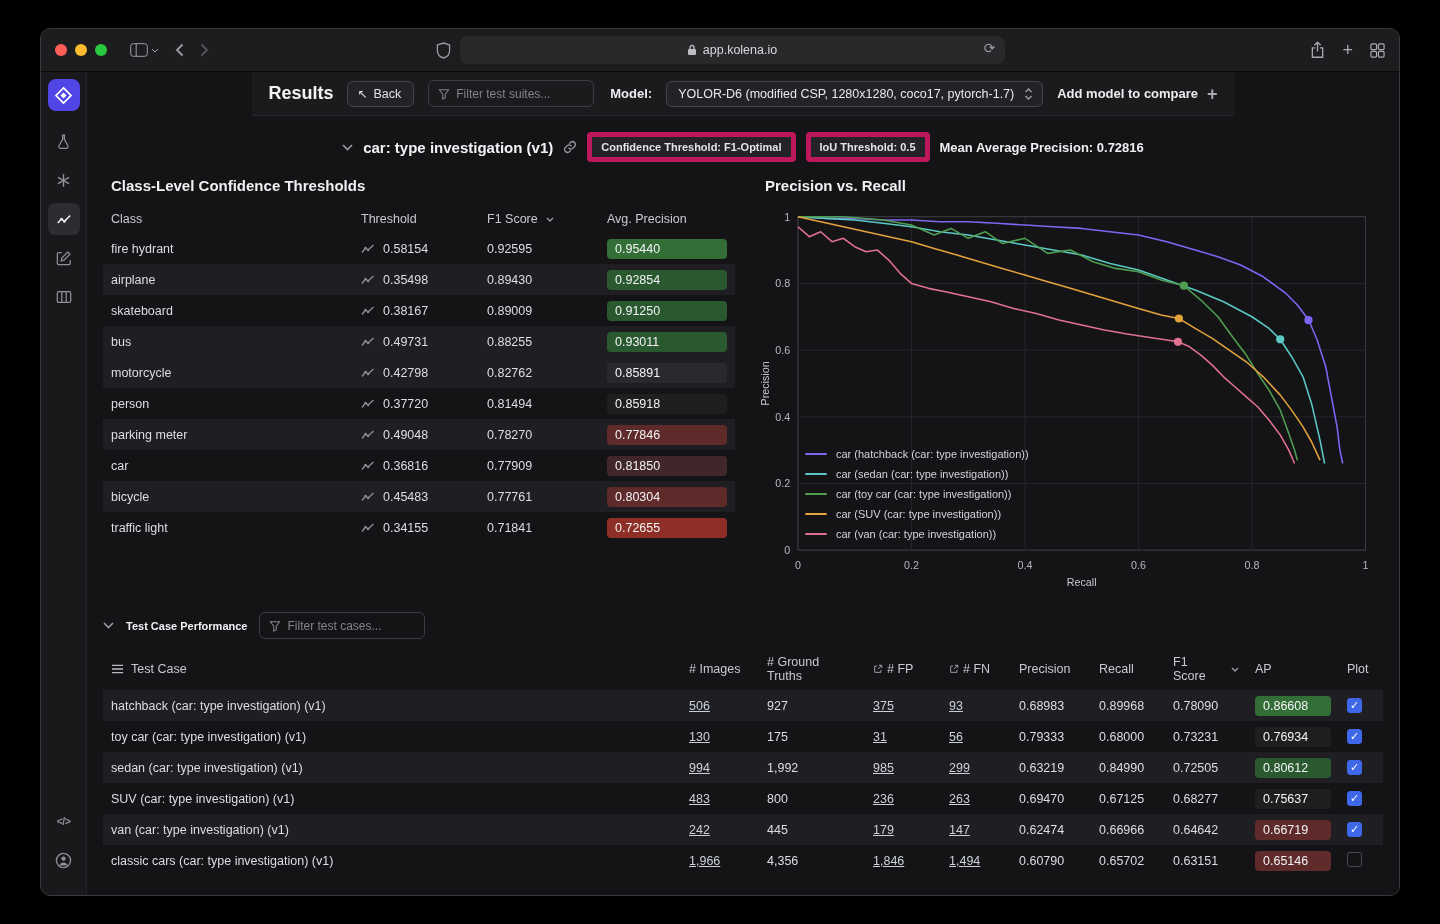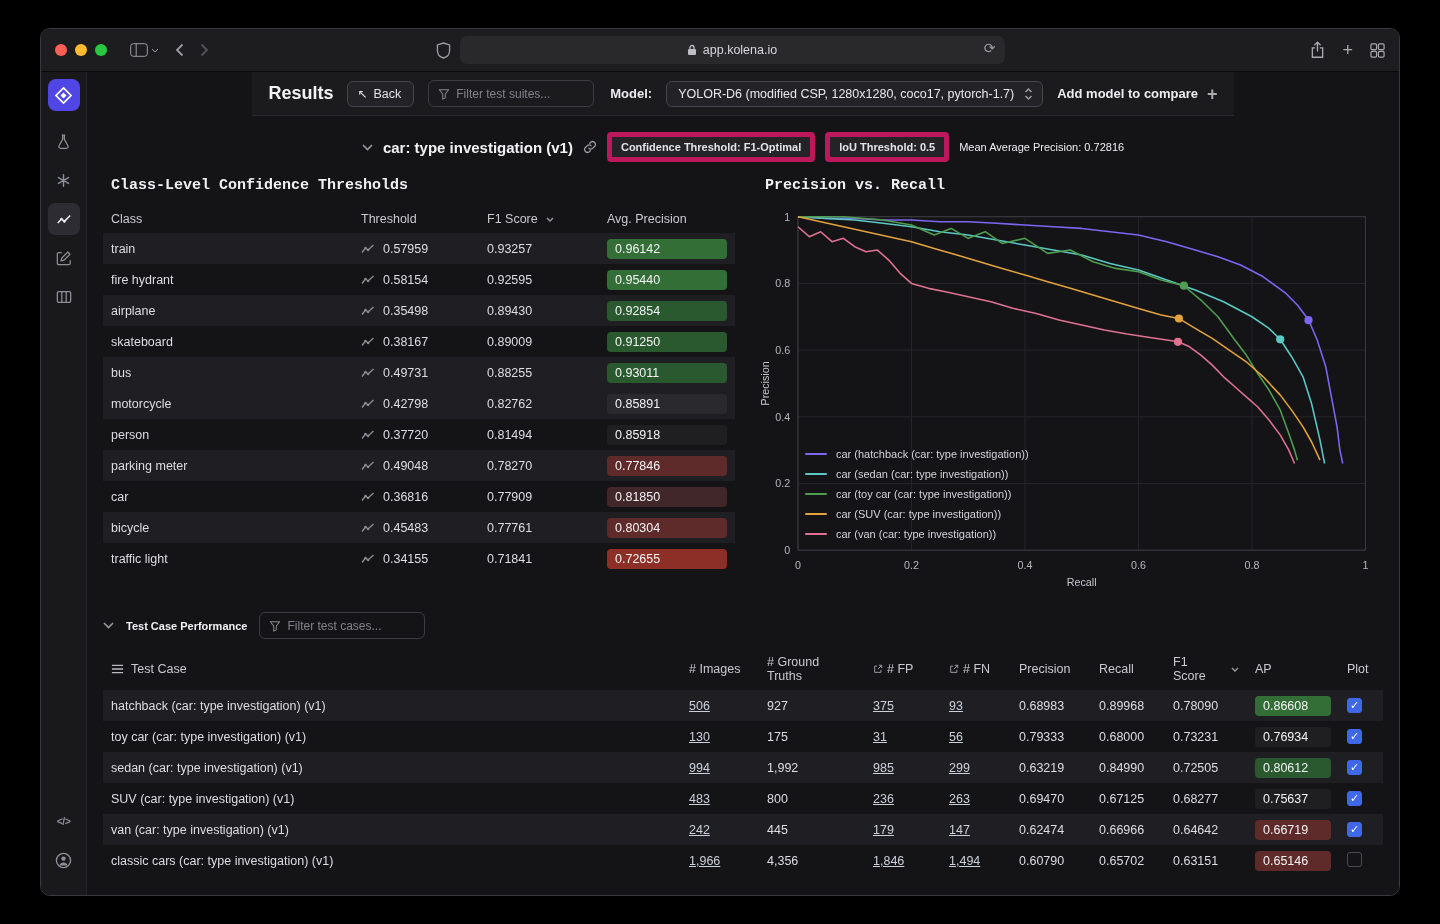--- a/index.html
+++ b/index.html
@@ -58,28 +58,28 @@
     background:#232327; border-radius:6px; padding:5px 9px 5px 11px; font-size:12.5px; color:#e8e8ec; }
   .add-model { margin-left:auto; display:flex; align-items:center; gap:9px;
     color:#ededf0; font-size:13px; font-weight:600; }
 
   
   .section-bar { display:flex; align-items:center; gap:10px; padding:16px 16px 13px; }
   .chev { color:#9a9aa2; display:flex; }
   .section-title { font-size:15px; font-weight:bold; color:#f2f2f5; }
   .chip { border:5px solid #be185d; background:#232328; color:#e4e4e8; border-radius:4px;
     font-size:11px; font-weight:bold; padding:4px 9px; }
-  .map-right { margin-left:auto; font-size:11px; color:#efeff2; font-weight:normal; }
+  .map-right { margin-left:auto; font-size:13px; color:#efeff2; font-weight:bold; }
 
   
   .content { flex:1; padding:0 16px; min-height:0; }
   .panels { display:flex; gap:16px; }
   .left-panel { flex:0 0 632px; }
   .right-panel { flex:1; min-width:0; position:relative; padding-left:6px; }
-  .panel-title { font-size:15px; font-weight:bold; color:#f0f0f3; padding:2px 8px 11px;font-family:Liberation Mono, monospace; }
+  .panel-title { font-size:15px; font-weight:bold; color:#f0f0f3; padding:2px 8px 11px; }
 
   table { border-collapse:collapse; width:100%; table-layout:fixed; }
   th { text-align:left; font-size:12.5px; font-weight:normal; color:#c9c9d0; padding:7px 8px; }
   td { font-size:12.5px; color:#dddde2; padding:0 8px; height:31px; }
   tr.odd { background:#1f1f23; }
   .th-inline { display:inline-flex; align-items:center; gap:5px; }
   .caret { color:#9a9aa2; display:inline-flex; margin-left:3px; }
 
   .mini-chart { color:#8f8f99; display:inline-flex; margin-right:8px; vertical-align:-2px; }
   .badge { display:block; border-radius:4px; padding:3px 8px; color:#f3f3f5; font-size:12.5px; }
@@ -296,34 +296,20 @@
                         <span class="caret">
                           <svg width="8" height="5" viewBox="0 0 8 5" fill="none" stroke="currentColor" stroke-width="1.4">
                             <path d="M1 1l3 3 3-3"></path>
                           </svg>
                         </span>
                       </span></th>
                   <th>Avg. Precision</th>
                 </tr>
               </thead>
               <tbody>
-                  <tr class="odd">
-                    <td>train</td>
-                    <td><span class="mini-chart">
-                        <svg width="14" height="12" viewBox="0 0 14 12" fill="none" stroke="currentColor" stroke-width="1.3">
-                          <path d="M1 9.5 4.5 5l2.6 2L12.5 2"></path>
-                          <circle cx="4.5" cy="5" r="1.2" fill="currentColor" stroke="none"></circle>
-                          <circle cx="7.1" cy="7" r="1.2" fill="currentColor" stroke="none"></circle>
-                        </svg>
-                      </span><span>0.57959</span></td>
-                    <td>0.93257</td>
-                    <td>
-                      <span class="badge tone-g3">0.96142</span>
-                    </td>
-                  </tr>
                   <tr class="even">
                     <td>fire hydrant</td>
                     <td><span class="mini-chart">
                         <svg width="14" height="12" viewBox="0 0 14 12" fill="none" stroke="currentColor" stroke-width="1.3">
                           <path d="M1 9.5 4.5 5l2.6 2L12.5 2"></path>
                           <circle cx="4.5" cy="5" r="1.2" fill="currentColor" stroke="none"></circle>
                           <circle cx="7.1" cy="7" r="1.2" fill="currentColor" stroke="none"></circle>
                         </svg>
                       </span><span>0.58154</span></td>
                     <td>0.92595</td>

